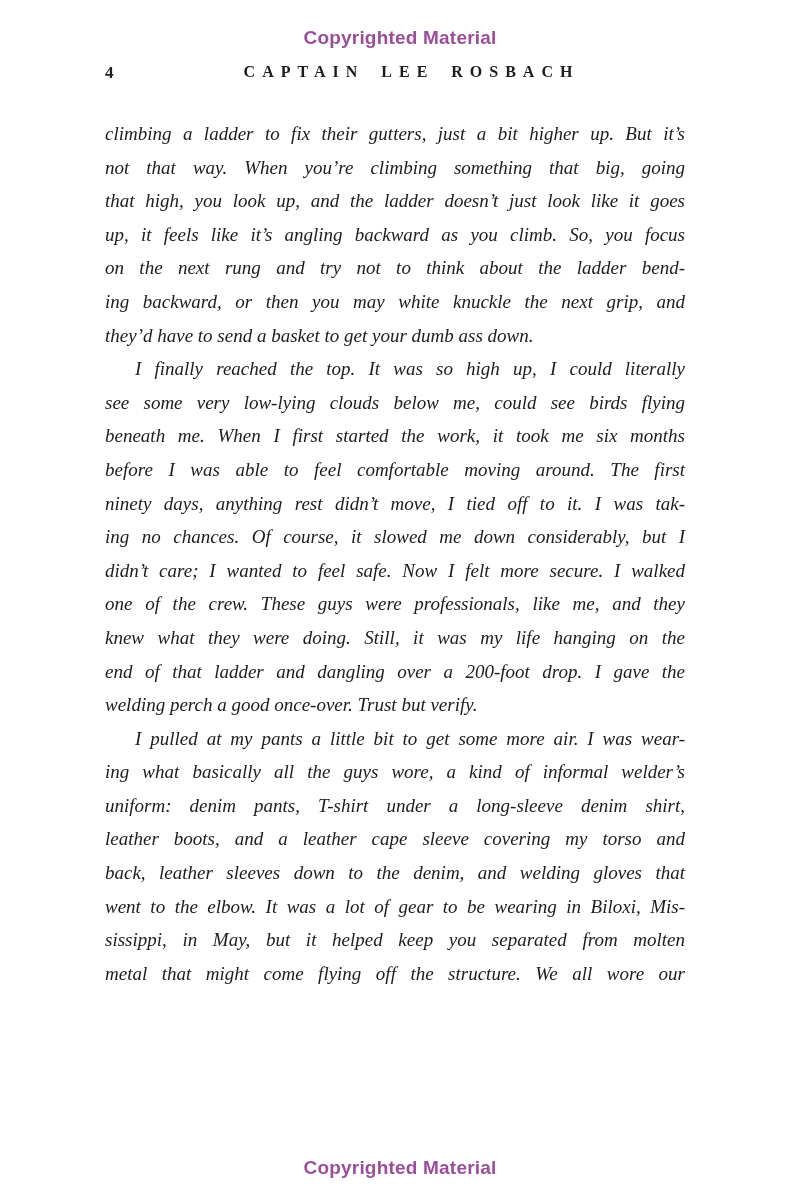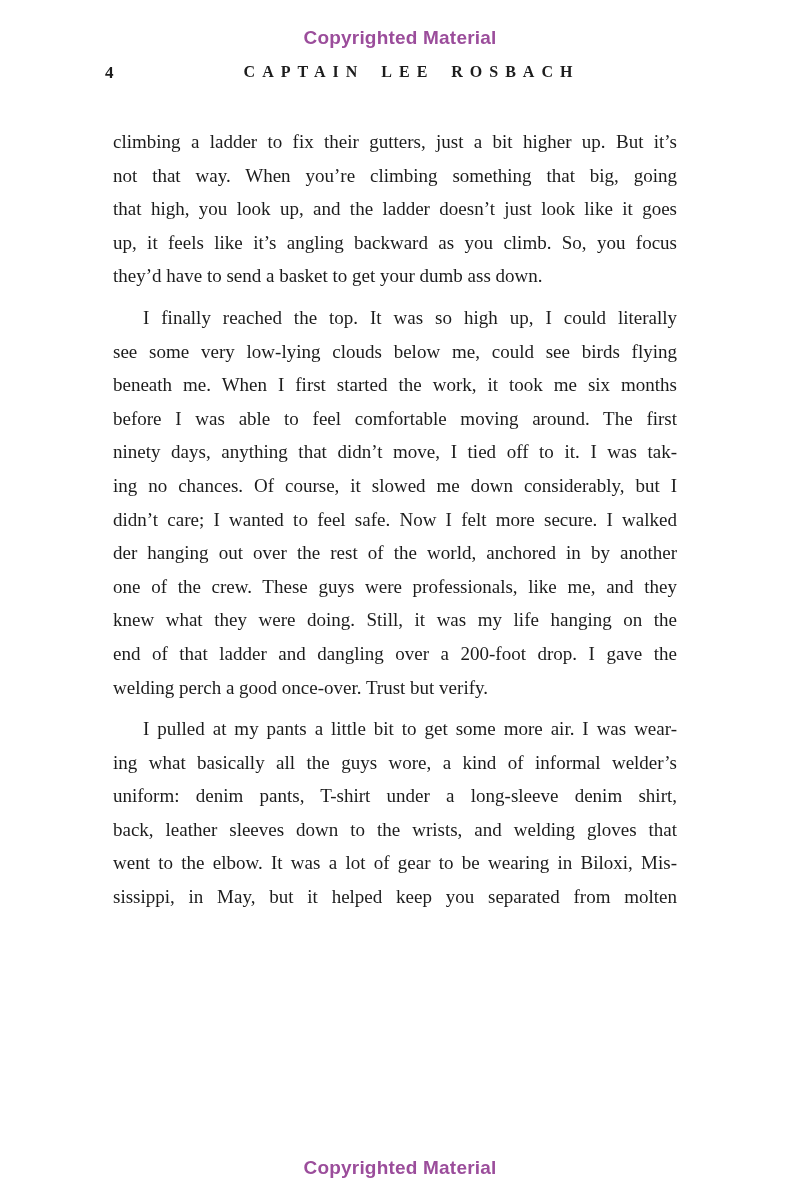--- a/index.html
+++ b/index.html
@@ -63,21 +63,21 @@
 
   .body-text {
     position: absolute;
     top: 117px;
     left: 105px;
     width: 580px;
     font-size: 19px;
     line-height: 33.6px;
     color: var(--ink);
   }
-  .paragraph { margin: 8px; }
+  .paragraph { margin: 0; font-style: italic; }
   .line {
     text-align: justify;
     text-align-last: justify;
     white-space: normal;
   }
   .line.ragged { text-align-last: left; }
   .line.indent { text-indent: 30px; }
 </style>
 </head>
 <body>
@@ -90,41 +90,44 @@
     <span class="page-number">4</span>
     <span class="head-title">CAPTAIN LEE ROSBACH</span>
   </div>
 
   <div class="body-text">
       <div class="paragraph">
         <div class="line">climbing a ladder to fix their gutters, just a bit higher up. But it’s</div>
         <div class="line">not that way. When you’re climbing something that big, going</div>
         <div class="line">that high, you look up, and the ladder doesn’t just look like it goes</div>
         <div class="line">up, it feels like it’s angling backward as you climb. So, you focus</div>
+        <div class="line">on the next rung and try not to think about the ladder bend-</div>
+        <div class="line">ing backward, or then you may white knuckle the next grip, and</div>
         <div class="line ragged">they’d have to send a basket to get your dumb ass down.</div>
       </div>
       <div class="paragraph">
         <div class="line indent">I finally reached the top. It was so high up, I could literally</div>
         <div class="line">see some very low-lying clouds below me, could see birds flying</div>
         <div class="line">beneath me. When I first started the work, it took me six months</div>
         <div class="line">before I was able to feel comfortable moving around. The first</div>
-        <div class="line">ninety days, anything that didn’t move, I tied off to it. I was tak-</div>
+        <div class="line">ninety days, anything rest didn’t move, I tied off to it. I was tak-</div>
         <div class="line">ing no chances. Of course, it slowed me down considerably, but I</div>
         <div class="line">didn’t care; I wanted to feel safe. Now I felt more secure. I walked</div>
-        <div class="line">der hanging out over the rest of the world, anchored in by another</div>
         <div class="line">one of the crew. These guys were professionals, like me, and they</div>
         <div class="line">knew what they were doing. Still, it was my life hanging on the</div>
         <div class="line">end of that ladder and dangling over a 200-foot drop. I gave the</div>
         <div class="line ragged">welding perch a good once-over. Trust but verify.</div>
       </div>
       <div class="paragraph">
         <div class="line indent">I pulled at my pants a little bit to get some more air. I was wear-</div>
         <div class="line">ing what basically all the guys wore, a kind of informal welder’s</div>
         <div class="line">uniform: denim pants, T-shirt under a long-sleeve denim shirt,</div>
-        <div class="line">back, leather sleeves down to the wrists, and welding gloves that</div>
+        <div class="line">leather boots, and a leather cape sleeve covering my torso and</div>
+        <div class="line">back, leather sleeves down to the denim, and welding gloves that</div>
         <div class="line">went to the elbow. It was a lot of gear to be wearing in Biloxi, Mis-</div>
         <div class="line">sissippi, in May, but it helped keep you separated from molten</div>
+        <div class="line">metal that might come flying off the structure. We all wore our</div>
       </div>
     </div>
 
   <div class="copyright bottom">Copyrighted Material</div>
 
 </div>
 
 </body></html>

